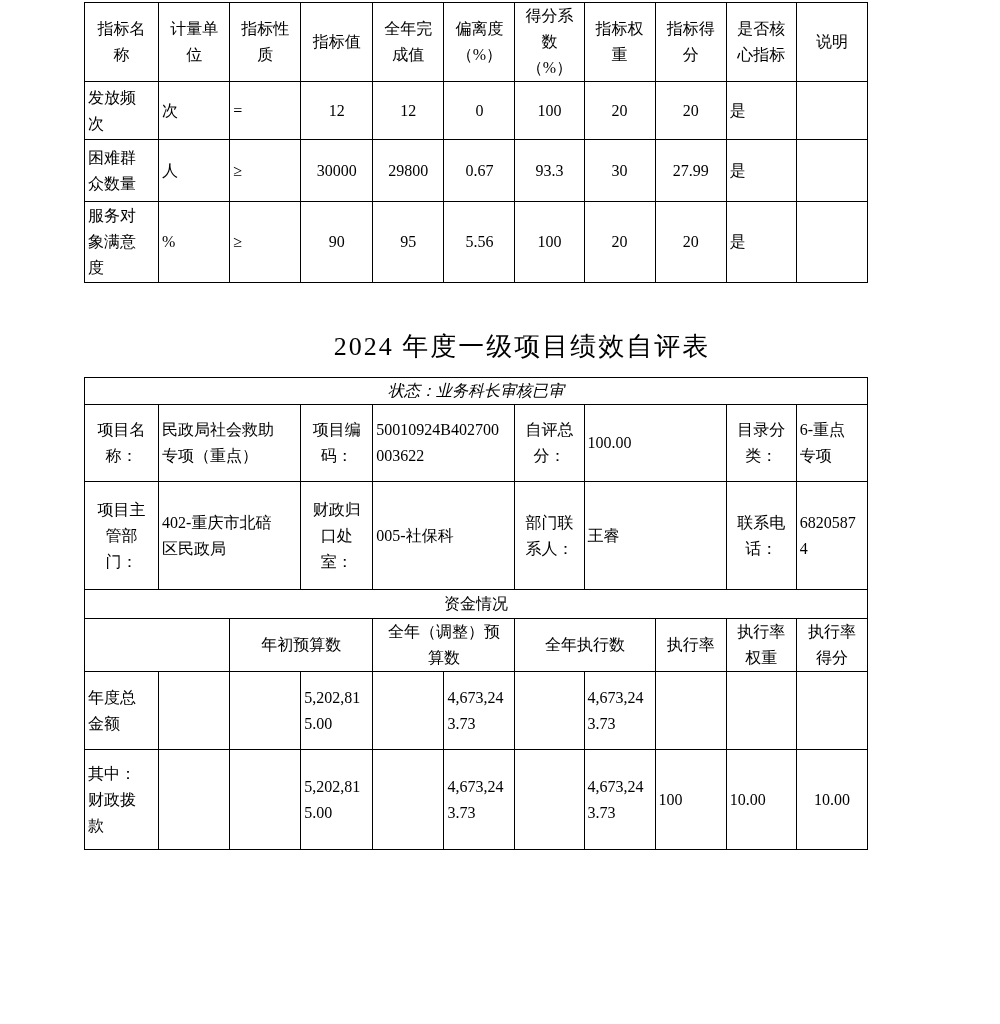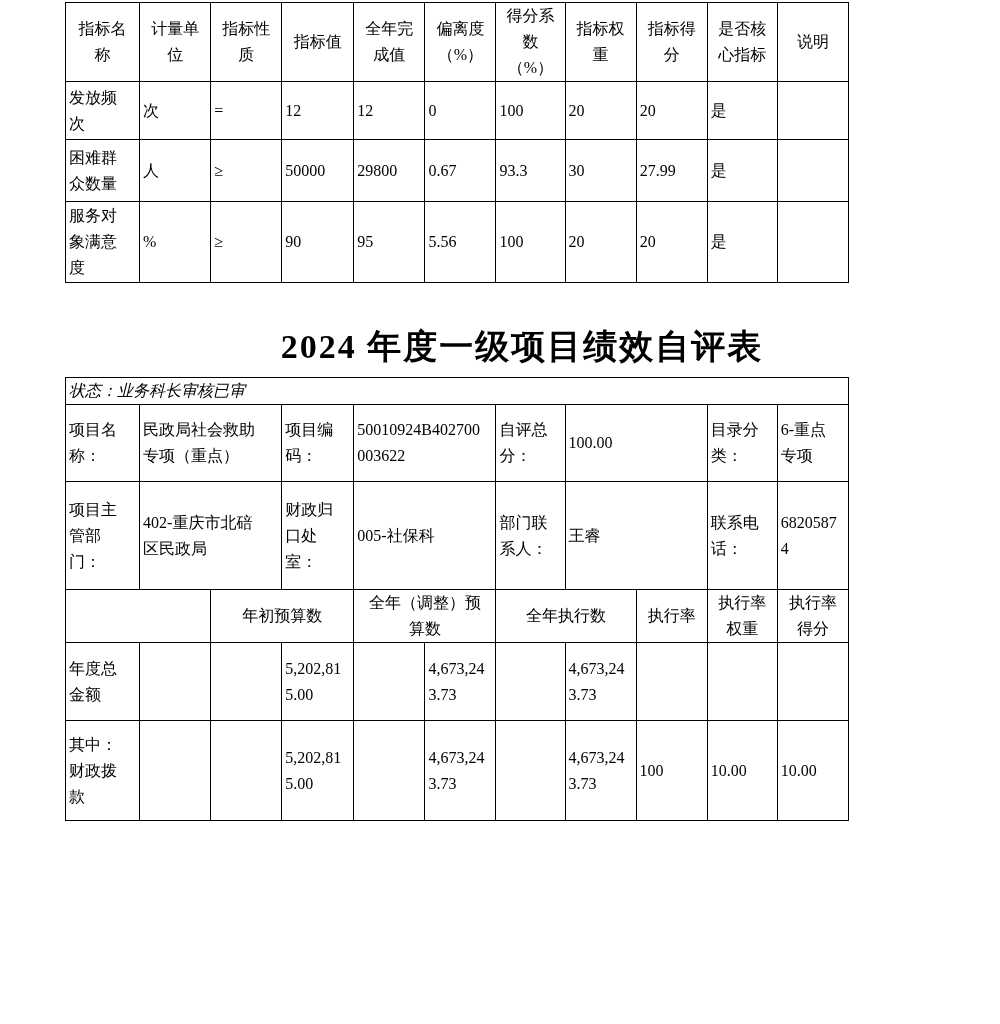--- a/index.html
+++ b/index.html
@@ -2,37 +2,37 @@
 <html><head>
 <meta charset="utf-8">
 <style>
   html,body{margin:0;padding:0;}
   body{
     width:1000px;height:1024px;overflow:hidden;background:#ffffff;color:#000;
     font-family:"Liberation Serif","DejaVu Serif",serif;
   }
   .doc{position:relative;width:1000px;height:1024px;}
   table.grid{
-    border-collapse:collapse;table-layout:fixed;width:784px;margin-left:65px;
+    border-collapse:collapse;table-layout:fixed;width:784px;margin-left:84px;
   }
   table.grid td{
     border:1px solid #000;
     font-size:16px;line-height:26px;
     padding:1px 3px;vertical-align:middle;
     white-space:pre-line;overflow:hidden;
   }
-  .c{text-align:center}.l{text-align:left}.r{text-align:left}
+  .c{text-align:center}.l{text-align:left}.r{text-align:center}
   .tbl1{margin-top:2px;}
   .tbl1 tr.h0 td{padding:0 3px;}
   tr.h0{height:78px}
   tr.ir1{height:58px} tr.ir2{height:62px} tr.ir3{height:80px}
   tr.ir4{height:118px} tr.ir5{height:80px}
   .doc-title{
     width:784px;margin:46px 0 12px 130px;
-    text-align:center;font-size:34px;font-weight:bold;letter-spacing:2px;
+    text-align:center;font-size:26px;font-weight:normal;letter-spacing:2px;
     line-height:36px;
   }
   tr.st{height:27px} tr.st td{line-height:24px;font-style:italic;}
   tr.p1{height:77px} tr.p2{height:108px}
   tr.sec{height:29px} tr.sec td{line-height:26px;}
   tr.fh{height:52px} tr.fh td{padding:0 3px;}
   tr.f1{height:78px} tr.f2{height:100px}
 </style>
 </head>
 <body>
@@ -89,21 +89,21 @@
       <td class="r">20</td>
       <td class="r">20</td>
       <td class="l">是</td>
       <td class="l"></td>
     </tr>
     <tr class="ir2">
       <td class="l">困难群
 众数量</td>
       <td class="l">人</td>
       <td class="l">≥</td>
-      <td class="r">50000</td>
+      <td class="r">30000</td>
       <td class="r">29800</td>
       <td class="r">0.67</td>
       <td class="r">93.3</td>
       <td class="r">30</td>
       <td class="r">27.99</td>
       <td class="l">是</td>
       <td class="l"></td>
     </tr>
     <tr class="ir5">
       <td class="l">服务对
@@ -171,20 +171,23 @@
 室：</td>
       <td colspan="2" class="l">005-社保科</td>
       <td class="r">部门联
 系人：</td>
       <td colspan="2" class="l">王睿</td>
       <td class="r">联系电
 话：</td>
       <td class="l">6820587
 4</td>
     </tr>
+    <tr class="sec">
+      <td colspan="11" class="c">资金情况</td>
+    </tr>
     <tr class="fh">
       <td colspan="2" class="c"></td>
       <td colspan="2" class="c">年初预算数</td>
       <td colspan="2" class="c">全年（调整）预
 算数</td>
       <td colspan="2" class="c">全年执行数</td>
       <td class="c">执行率</td>
       <td class="c">执行率
 权重</td>
       <td class="c">执行率

